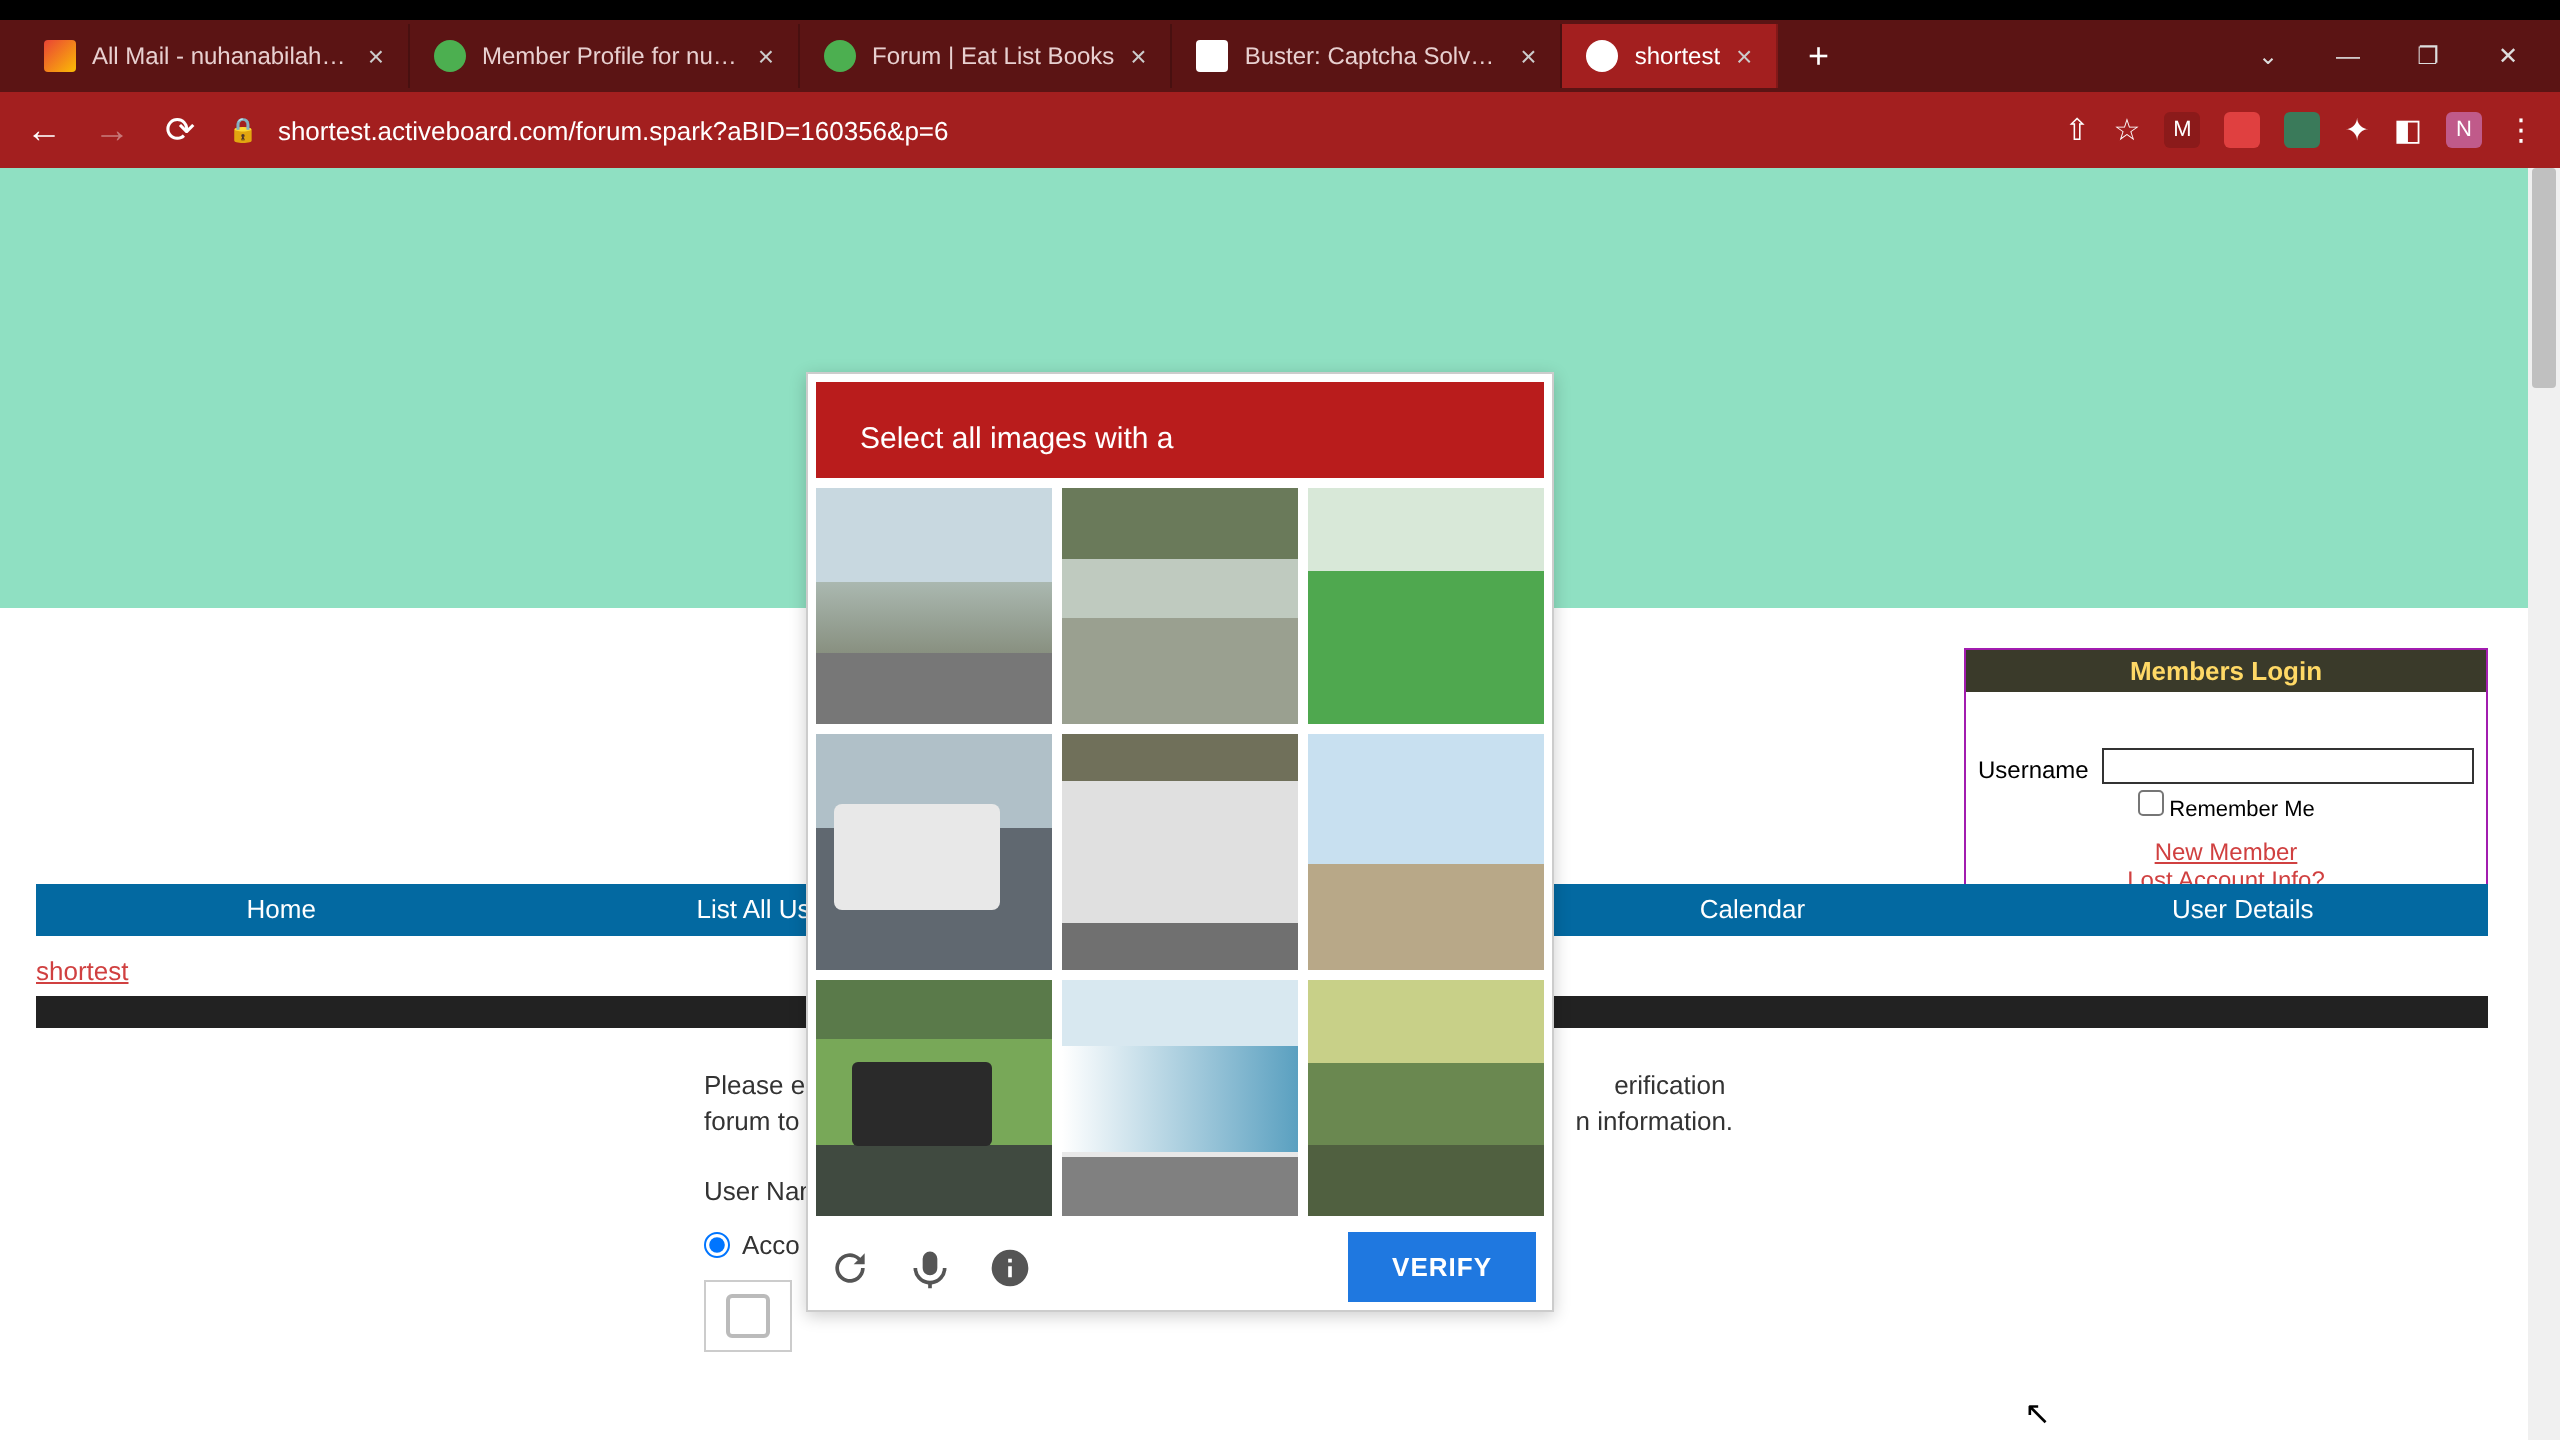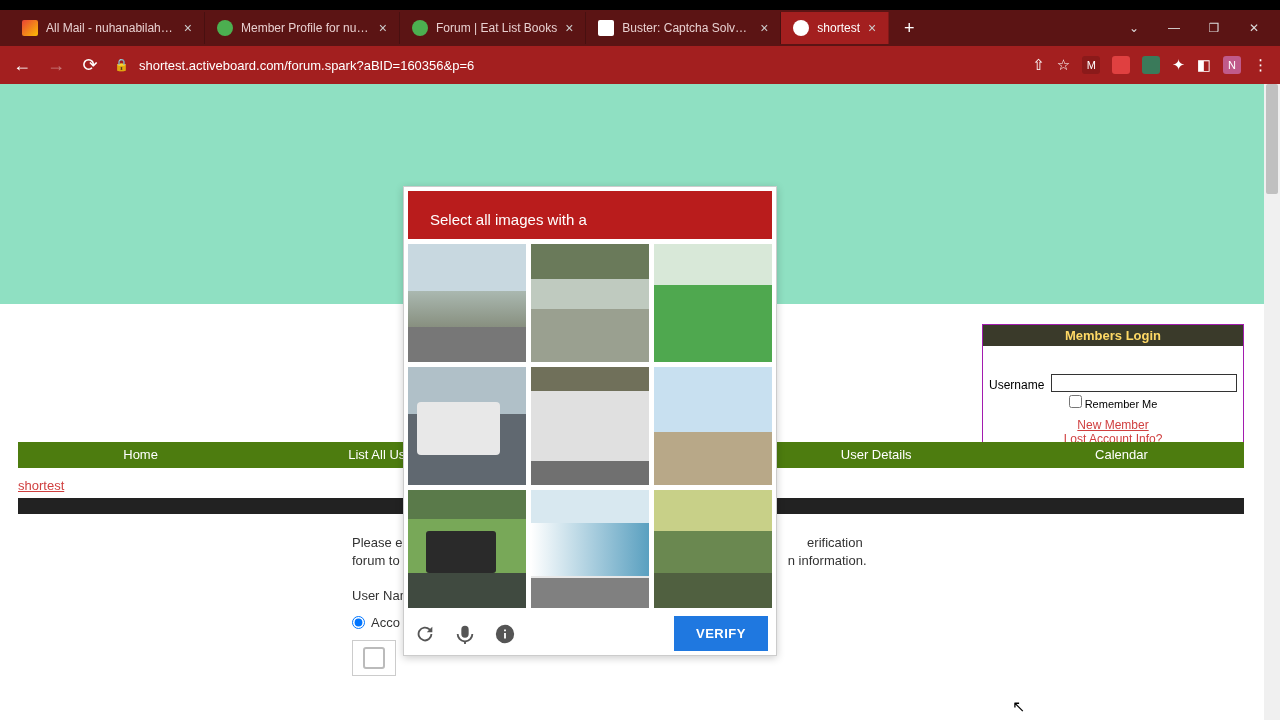--- a/index.html
+++ b/index.html
@@ -40,21 +40,21 @@
   .login-hdr { background: #3a3a2a; color: #ffd966; text-align: center; font-weight: bold; padding: 3px 0; font-size: 13px; }
   .login-body { padding: 4px 6px; }
   .login-row { display: flex; align-items: flex-end; margin-bottom: 3px; gap: 4px; margin-top: 24px; }
   .login-row label { width: 58px; }
   .login-row input[type=text], .login-row input[type=password] { flex:1; border: 1px solid #333; height: 18px; font-size: 12px; padding: 0 2px; }
   .login-btn { border: 1px solid #888; background: #efefef; padding: 1px 8px; font-size: 12px; }
   .remember-row { text-align: center; font-size: 11px; margin: 2px 0; }
   .login-links { text-align: center; padding: 2px 6px 4px; }
   .login-links a { color: #d04040; text-decoration: underline; font-size: 12px; display:block; }
   
-  .mainnav { position: absolute; left: 18px; right: 20px; top: 358px; height: 26px; background: #4d7c0f; display: flex; color: #fff; font-size: 13px; }
+  .mainnav { position: absolute; left: 18px; right: 20px; top: 358px; height: 26px; background: #0369a1; display: flex; color: #fff; font-size: 13px; }
   .mainnav-item { flex:1; text-align:center; line-height: 26px; }
   
   .crumb { position: absolute; left: 18px; top: 394px; font-size: 13px; }
   .crumb a { color: #d04040; text-decoration: underline; }
   
   .blackbar { position: absolute; left: 18px; right: 20px; top: 414px; height: 16px; background: #222; }
   
   .form-area { position: absolute; left: 352px; top: 450px; font-size: 13px; color: #333; width: 520px; }
   .form-text { line-height: 1.4; }
   .form-row { margin-top: 18px; }
@@ -170,22 +170,22 @@
       <div class="login-links">
         <a href="#">New Member</a>
         <a href="#">Lost Account Info?</a>
       </div>
     </div>
 
     <div class="mainnav">
       <div class="mainnav-item">Home</div>
       <div class="mainnav-item">List All Users</div>
       <div class="mainnav-item"></div>
+      <div class="mainnav-item">Calendar</div>
       <div class="mainnav-item">User Details</div>
-      <div class="mainnav-item">Calendar</div>
     </div>
 
     <div class="crumb">
       <a href="#">shortest</a>
     </div>
 
     <div class="blackbar"></div>
 
     <div class="form-area">
       <div class="form-text">

